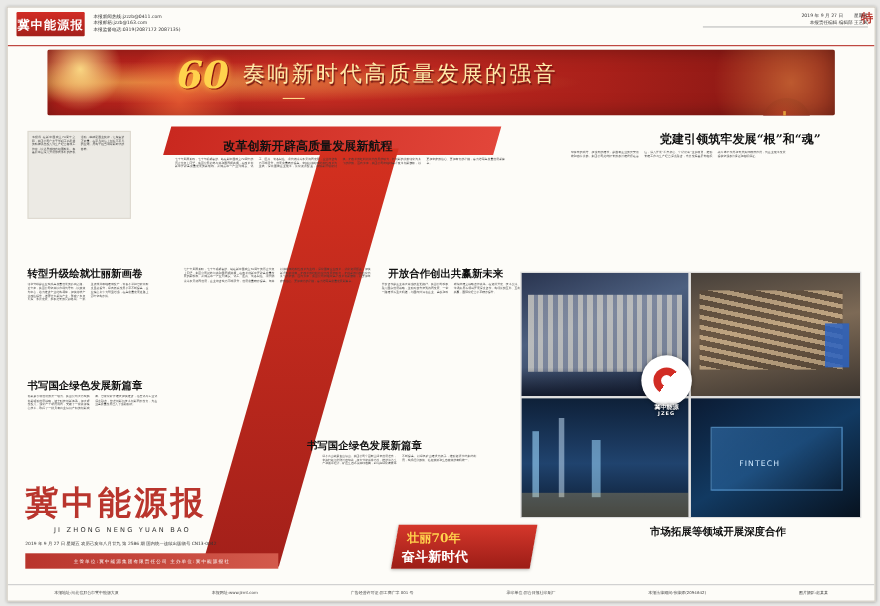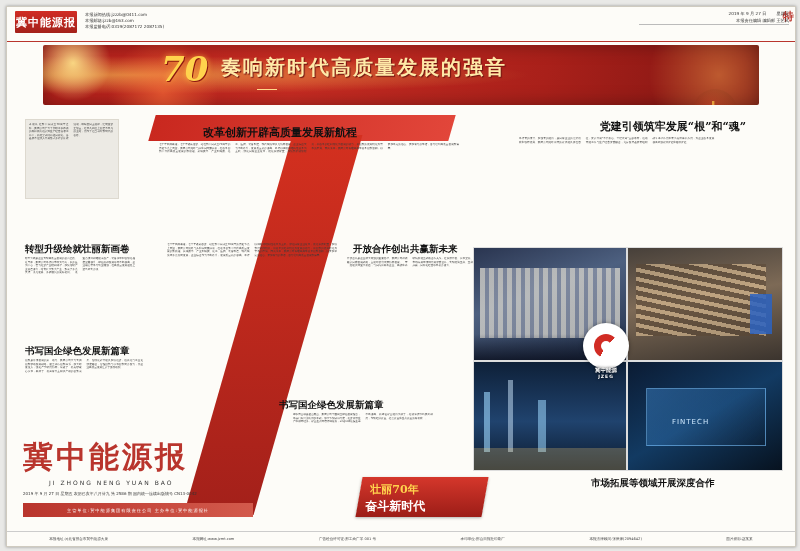--- a/index.html
+++ b/index.html
@@ -60,21 +60,21 @@
     content:"";position:absolute;right:0;top:0;width:200px;height:60px;
     background:radial-gradient(circle at 160px 30px, rgba(255,170,80,.45), rgba(0,0,0,0) 70px);
   }
   .b70{
     position:absolute;left:118px;top:4px;font-size:34px;font-weight:bold;font-style:italic;
     color:#ffd34d;text-shadow:1px 1px 0 #8c1410, 0 0 6px rgba(255,190,60,.8);
     font-family:"DejaVu Serif","Liberation Serif",serif;
   }
   .b-main{
     position:absolute;left:178px;top:9px;width:520px;
-    font-size:20px;font-weight:bold;color:#ffe9a8;letter-spacing:2px;
+    font-size:20px;font-weight:normal;color:#ffe9a8;letter-spacing:2px;
     font-family:"DejaVu Serif","Liberation Serif",serif;
     text-shadow:1px 1px 1px #6d1310;
   }
   .b-sub{
     position:absolute;left:236px;top:38px;width:460px;
     font-size:10.5px;color:#ffe0a0;letter-spacing:1px;
     font-family:"DejaVu Serif","Liberation Serif",serif;
   }
   .b-sub-rule{position:absolute;left:214px;top:44px;width:20px;border-top:1px solid #ffd98a;}
   .flagdeco{
@@ -207,21 +207,21 @@
 
     <div class="flagdeco">
       <span class="star" style="left:8px;top:6px;">★</span>
       <span class="star" style="left:26px;top:2px;font-size:6px;">★</span>
       <span class="star" style="left:30px;top:12px;font-size:6px;">★</span>
       <span class="star" style="left:26px;top:22px;font-size:6px;">★</span>
       <span class="star" style="left:12px;top:28px;font-size:6px;">★</span>
     </div>
 
     <div class="banner">
-      <div class="b70">70</div>
+      <div class="b70">60</div>
       <div class="b-main">奏响新时代高质量发展的强音</div>
       <div class="b-sub-rule"></div>
       <div class="emblem"></div>
     </div>
 
     <div class="seven">
       <div class="bar1"></div>
       <div class="bar2"></div>
     </div>
 

